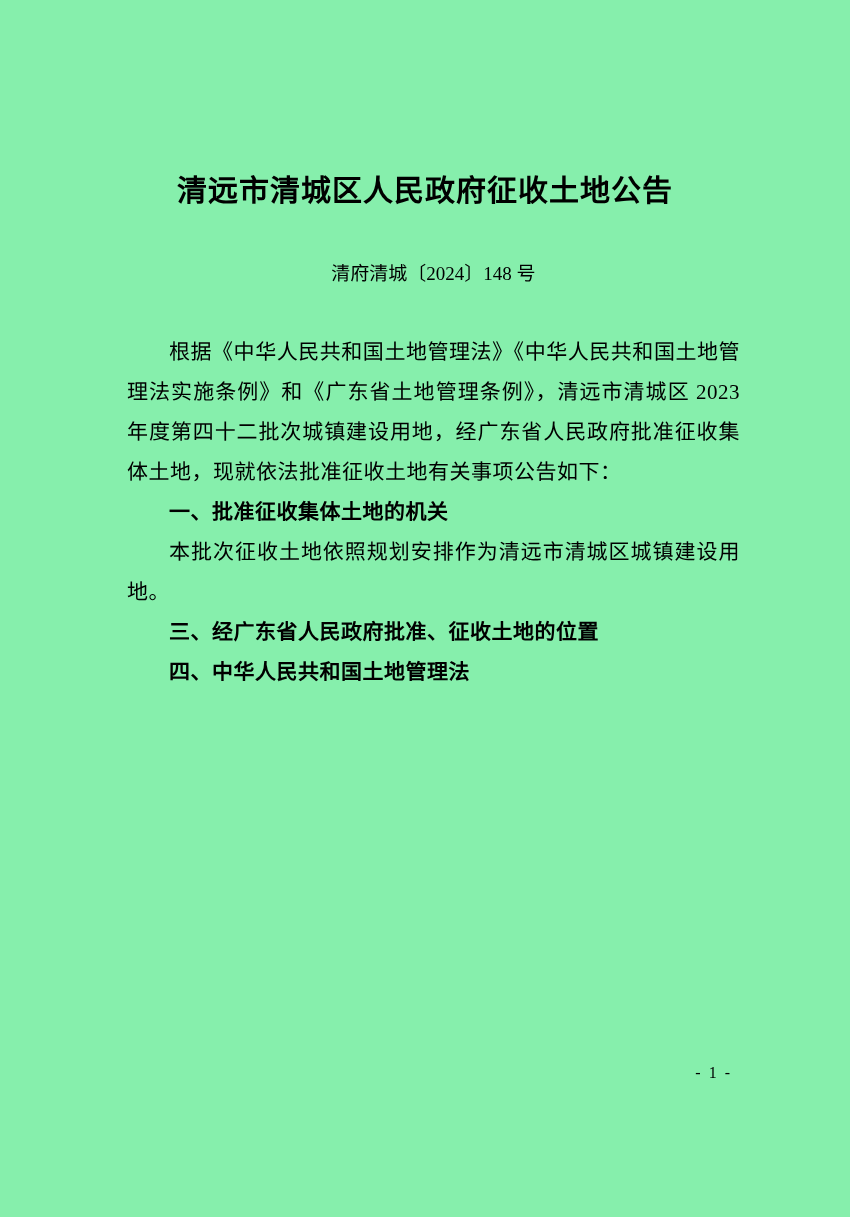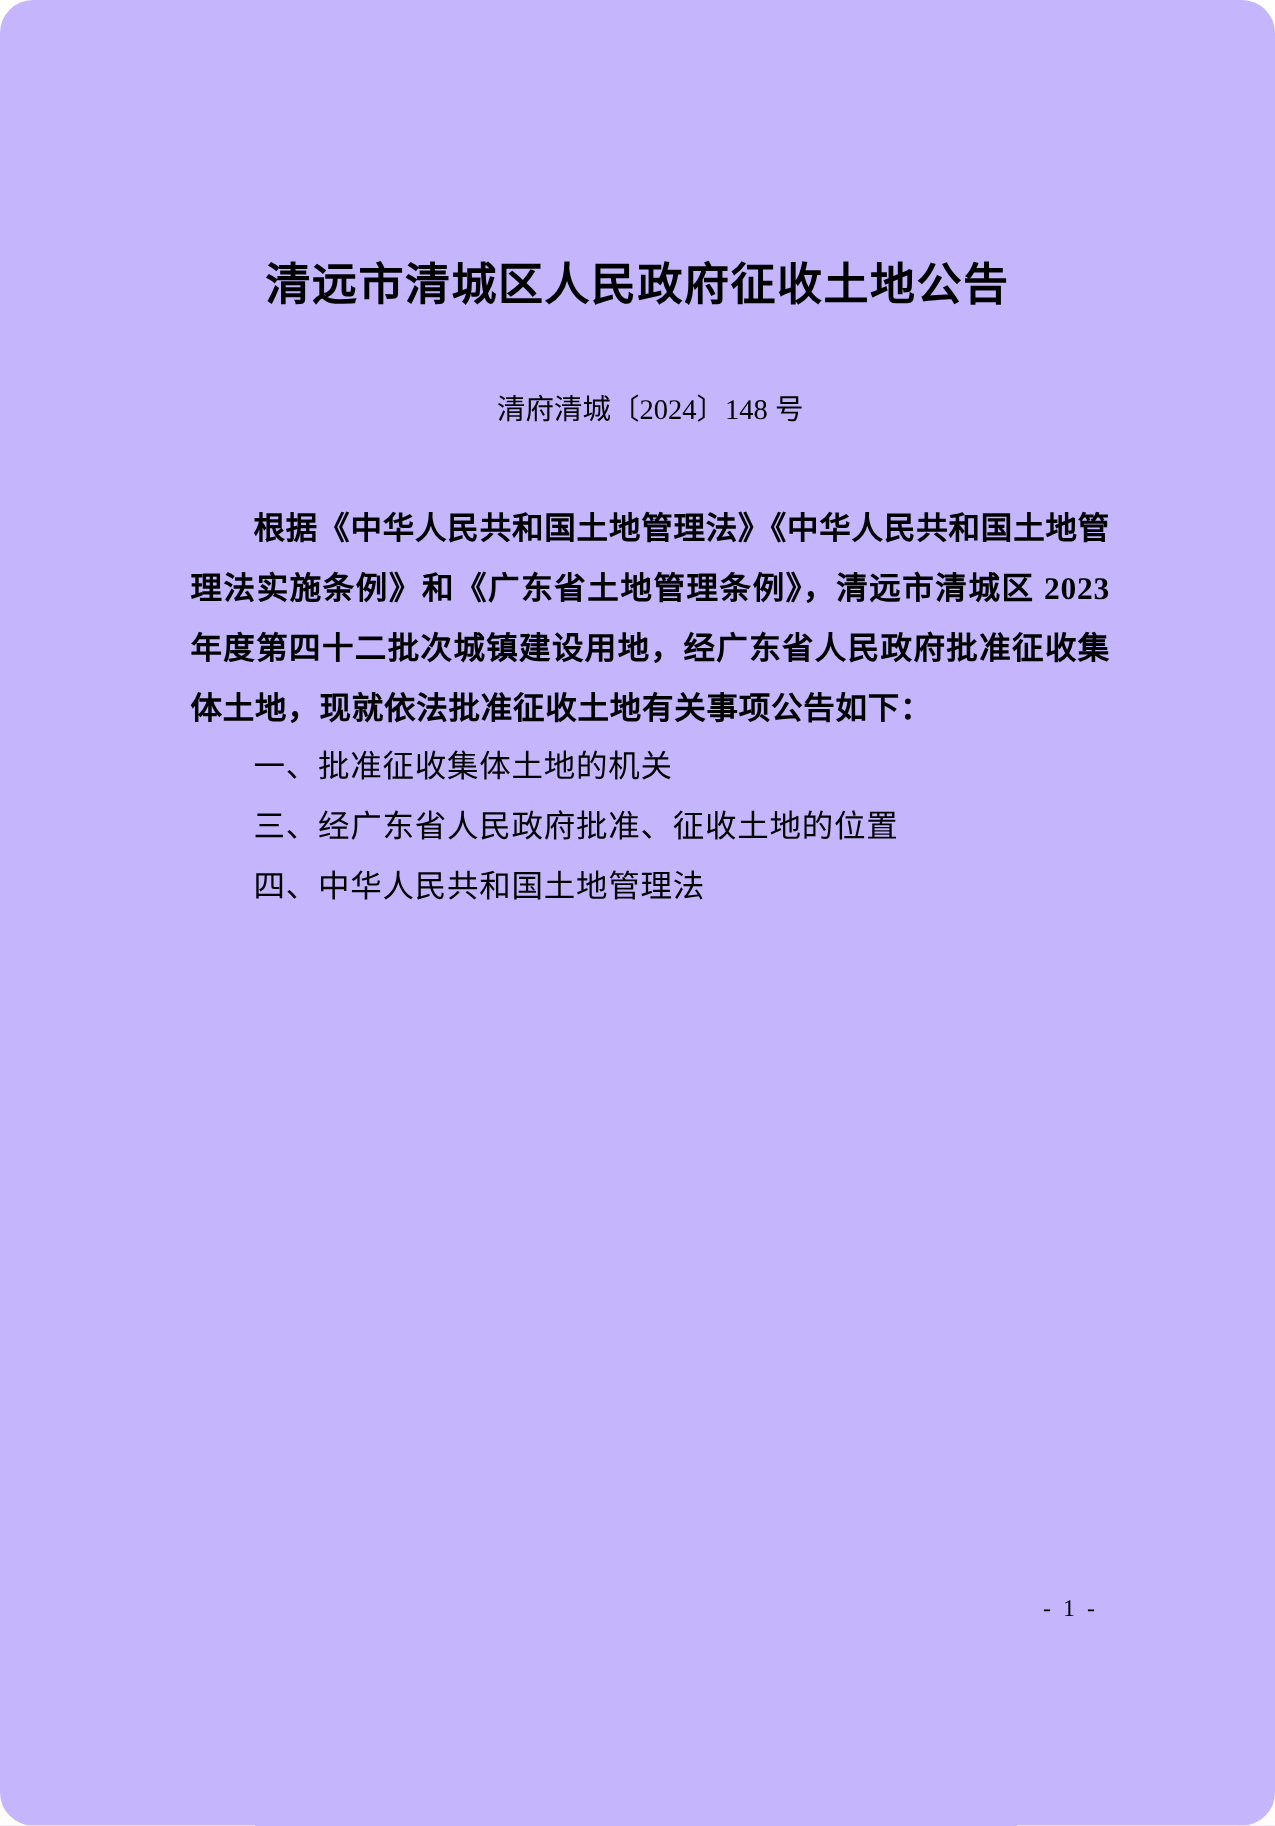--- a/index.html
+++ b/index.html
@@ -5,26 +5,25 @@
   html, body {
     margin: 0;
     padding: 0;
     background: #ffffff;
   }
 
   .page {
     position: relative;
     width: 850px;
     height: 1217px;
-    background: #c4b5fd;
+    background: #86efac;
     color: #000000;
     box-sizing: border-box;
     overflow: hidden;
     font-family: "Liberation Serif", "DejaVu Serif", serif;
-    border-radius: 22px;
   }
 
   .doc-title {
     margin: 0;
     padding-top: 170px;
     text-align: center;
     font-family: "Liberation Serif", "DejaVu Serif", serif;
     font-weight: 700;
     font-size: 30px;
     line-height: 42px;
@@ -49,26 +48,26 @@
   }
 
   .doc-body p {
     margin: 0;
     padding: 0;
     text-indent: 2em;
   }
 
   .para-body {
     font-family: "Liberation Serif", "DejaVu Serif", serif;
-    font-weight: 700;
+    font-weight: 400;
   }
 
   .para-heading {
     font-family: "Liberation Sans", "DejaVu Sans", sans-serif;
-    font-weight: 400;
+    font-weight: 700;
   }
 
   .page-number {
     position: absolute;
     top: 1062px;
     right: 118px;
     font-family: "Liberation Serif", "DejaVu Serif", serif;
     font-size: 16px;
     line-height: 22px;
     letter-spacing: 2px;
@@ -79,19 +78,20 @@
 
 <div class="page">
 
   <h1 class="doc-title">清远市清城区人民政府征收土地公告</h1>
 
   <div class="doc-number">清府清城〔2024〕148 号</div>
 
   <div class="doc-body">
     <p class="para-body">根据《中华人民共和国土地管理法》《中华人民共和国土地管理法实施条例》和《广东省土地管理条例》，清远市清城区 2023 年度第四十二批次城镇建设用地，经广东省人民政府批准征收集体土地，现就依法批准征收土地有关事项公告如下：</p>
     <p class="para-heading">一、批准征收集体土地的机关</p>
+    <p class="para-body">本批次征收土地依照规划安排作为清远市清城区城镇建设用地。</p>
     <p class="para-heading">三、经广东省人民政府批准、征收土地的位置</p>
     <p class="para-heading">四、中华人民共和国土地管理法</p>
   </div>
 
   <div class="page-number">- 1 -</div>
 
 </div>
 
 </body></html>

